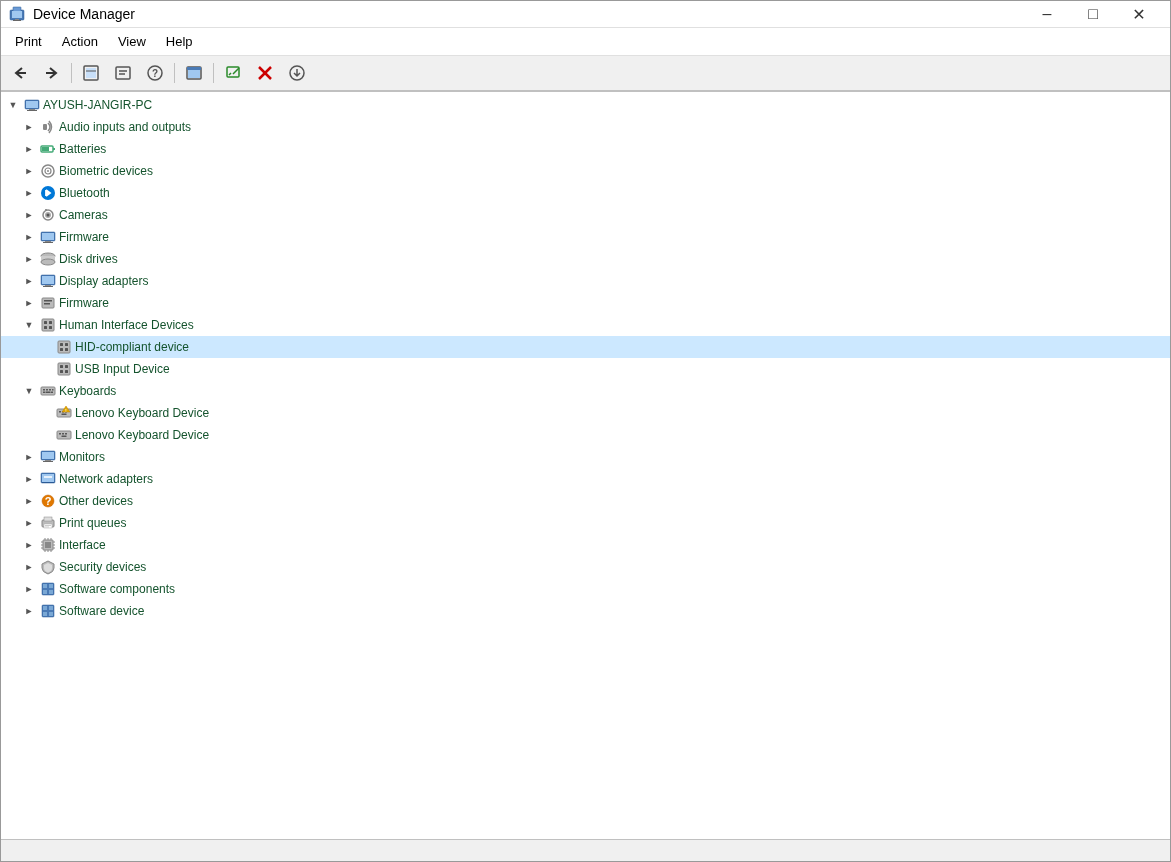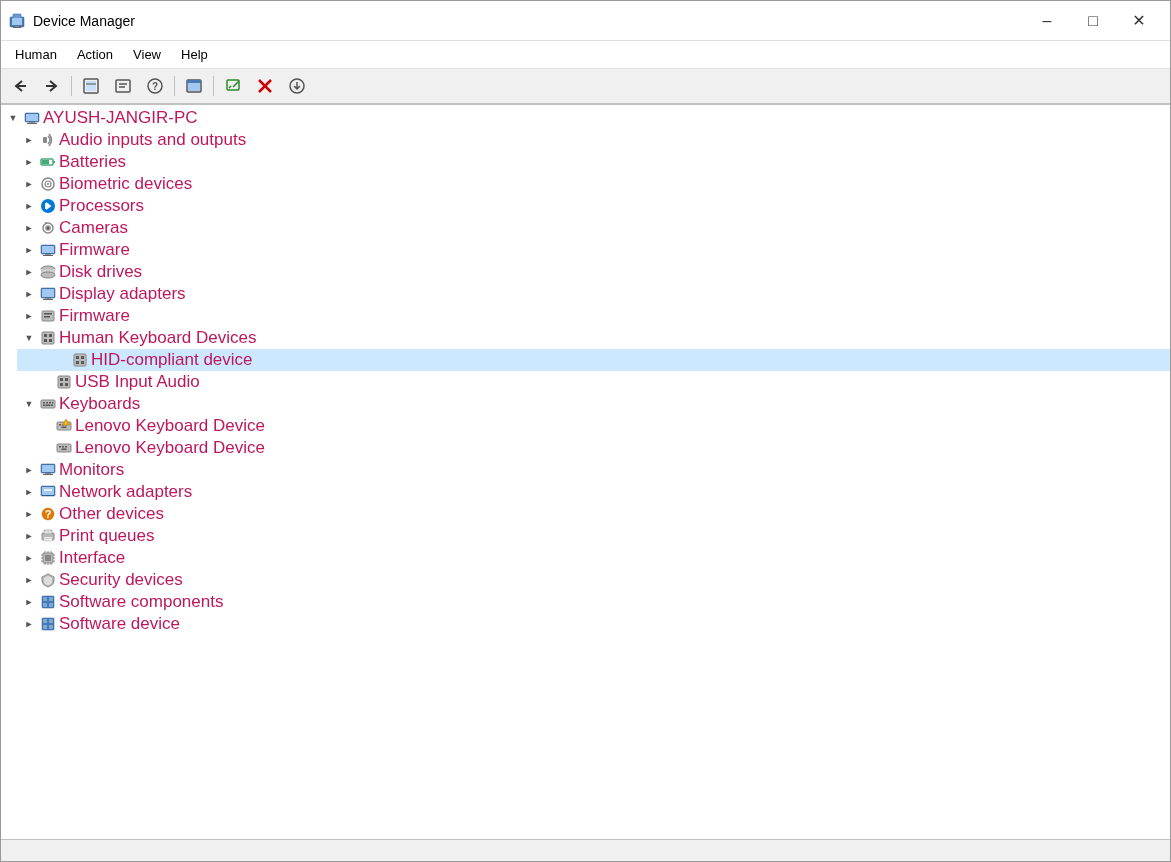--- a/index.html
+++ b/index.html
@@ -10,21 +10,21 @@
       height: 862px;
       background: #fff;
       border: 1px solid #999;
       display: flex;
       flex-direction: column;
       overflow: hidden;
     }
     
     .title-bar {
       background: #fff;
-      height: 40px;
+      height: 27px;
       display: flex;
       align-items: center;
       padding: 0 8px;
       border-bottom: 1px solid #e0e0e0;
       justify-content: space-between;
     }
     
     .title-left {
       display: flex;
       align-items: center;
@@ -121,21 +121,21 @@
     .tree-pane::-webkit-scrollbar-thumb { background: #c0c0c0; border: 3px solid #f0f0f0; }
     
     .tree-item {
       display: flex;
       align-items: center;
       height: 22px;
       cursor: pointer;
       white-space: nowrap;
       padding-right: 4px;
     }
-    .tree-item.selected { background: #cce8ff; margin-left: 16px; }
+    .tree-item.selected { background: #cce8ff; }
     
     .tree-indent {
       display: inline-block;
       flex-shrink: 0;
     }
     
     .expand-btn {
       width: 16px;
       height: 16px;
       display: inline-flex;
@@ -158,22 +158,22 @@
       height: 16px;
       margin: 0 3px;
       display: inline-flex;
       align-items: center;
       justify-content: center;
       flex-shrink: 0;
       font-size: 12px;
     }
     
     .tree-label {
-      font-size: 17px;
-      color: #be185d;
+      font-size: 12px;
+      color: #14532d;
     }
     
     .status-bar {
       height: 22px;
       border-top: 1px solid #c0c0c0;
       background: #f0f0f0;
       display: flex;
       align-items: center;
       padding: 0 8px;
       font-size: 12px;
@@ -202,21 +202,21 @@
       <span class="title-text">Device Manager</span>
     </div>
     <div class="title-controls">
       <button class="title-btn">–</button>
       <button class="title-btn">□</button>
       <button class="title-btn close">✕</button>
     </div>
   </div>
 
   <div class="menu-bar">
-    <span class="menu-item">Human</span>
+    <span class="menu-item">Print</span>
     <span class="menu-item">Action</span>
     <span class="menu-item">View</span>
     <span class="menu-item">Help</span>
   </div>
 
   <div class="toolbar">
     <button class="toolbar-btn">
       <svg width="16" height="16" viewBox="0 0 16 16">
         <path d="M10 3 L4 8 L10 13" stroke="#333" stroke-width="2" fill="none"></path>
         <line x1="4" y1="8" x2="14" y2="8" stroke="#333" stroke-width="2"></line>
@@ -336,21 +336,21 @@
 
       <div class="tree-item">
         <span class="tree-indent" style="width:20px"></span>
         <span class="expand-btn">►</span>
         <span class="tree-icon">
           <svg width="16" height="16" viewBox="0 0 16 16">
             <circle cx="8" cy="8" r="7" fill="#0078d7"></circle>
             <path d="M6 5 L10 8 L6 11 M6 5 L6 11 M6 8 L10 8" stroke="white" stroke-width="1.8" fill="none"></path>
           </svg>
         </span>
-        <span class="tree-label">Processors</span>
+        <span class="tree-label">Bluetooth</span>
       </div>
 
       <div class="tree-item">
         <span class="tree-indent" style="width:20px"></span>
         <span class="expand-btn">►</span>
         <span class="tree-icon">
           <svg width="16" height="16" viewBox="0 0 16 16">
             <circle cx="8" cy="8" r="5" fill="none" stroke="#888" stroke-width="1.5"></circle>
             <circle cx="8" cy="8" r="3" fill="#aaa"></circle>
             <circle cx="8" cy="8" r="1.5" fill="#555"></circle>
@@ -419,21 +419,21 @@
         <span class="expand-btn">▼</span>
         <span class="tree-icon">
           <svg width="16" height="16" viewBox="0 0 16 16">
             <rect x="2" y="2" width="12" height="12" rx="1" fill="#bbb" stroke="#888" stroke-width="1"></rect>
             <rect x="4" y="4" width="3" height="3" rx="0.5" fill="#555"></rect>
             <rect x="9" y="4" width="3" height="3" rx="0.5" fill="#555"></rect>
             <rect x="4" y="9" width="3" height="3" rx="0.5" fill="#555"></rect>
             <rect x="9" y="9" width="3" height="3" rx="0.5" fill="#555"></rect>
           </svg>
         </span>
-        <span class="tree-label">Human Keyboard Devices</span>
+        <span class="tree-label">Human Interface Devices</span>
       </div>
 
 
       <div class="tree-item selected">
         <span class="tree-indent" style="width:36px"></span>
         <span class="expand-placeholder"></span>
         <span class="tree-icon">
           <svg width="16" height="16" viewBox="0 0 16 16">
             <rect x="2" y="2" width="12" height="12" rx="1" fill="#bbb" stroke="#888" stroke-width="1"></rect>
             <rect x="4" y="4" width="3" height="3" rx="0.5" fill="#555"></rect>
@@ -451,21 +451,21 @@
         <span class="expand-placeholder"></span>
         <span class="tree-icon">
           <svg width="16" height="16" viewBox="0 0 16 16">
             <rect x="2" y="2" width="12" height="12" rx="1" fill="#bbb" stroke="#888" stroke-width="1"></rect>
             <rect x="4" y="4" width="3" height="3" rx="0.5" fill="#555"></rect>
             <rect x="9" y="4" width="3" height="3" rx="0.5" fill="#555"></rect>
             <rect x="4" y="9" width="3" height="3" rx="0.5" fill="#555"></rect>
             <rect x="9" y="9" width="3" height="3" rx="0.5" fill="#555"></rect>
           </svg>
         </span>
-        <span class="tree-label">USB Input Audio</span>
+        <span class="tree-label">USB Input Device</span>
       </div>
 
       <div class="tree-item">
         <span class="tree-indent" style="width:20px"></span>
         <span class="expand-btn">▼</span>
         <span class="tree-icon">
           <svg width="16" height="16" viewBox="0 0 16 16">
             <rect x="1" y="4" width="14" height="8" rx="1" fill="#bbb" stroke="#888" stroke-width="1"></rect>
             <rect x="3" y="6" width="2" height="1.5" rx="0.3" fill="#555"></rect>
             <rect x="6" y="6" width="2" height="1.5" rx="0.3" fill="#555"></rect>

